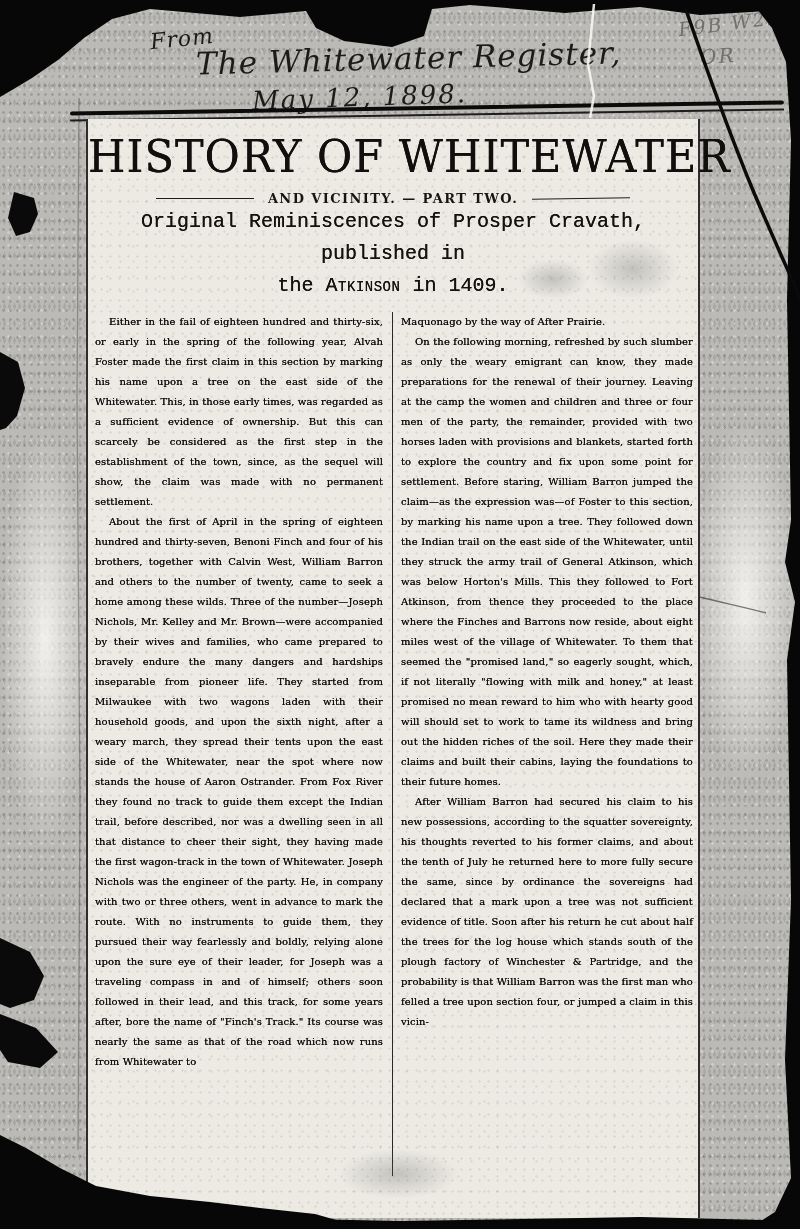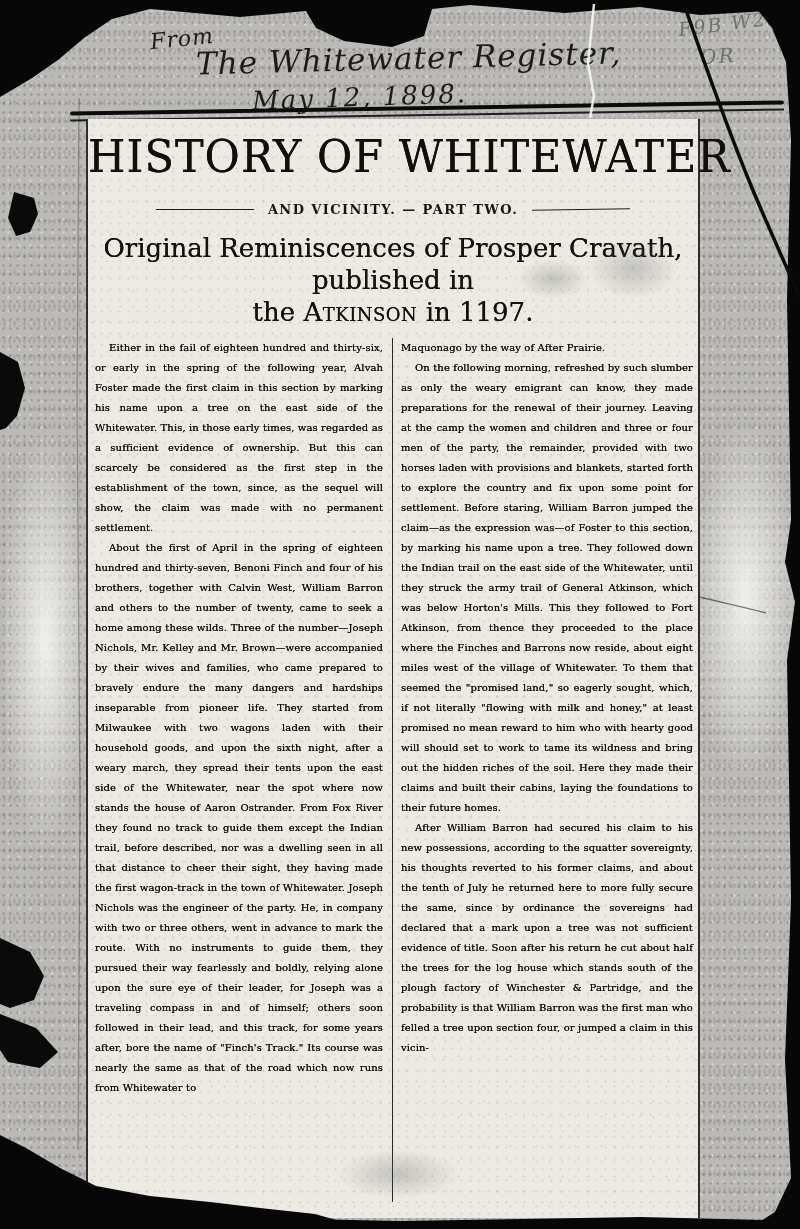--- a/index.html
+++ b/index.html
@@ -57,34 +57,34 @@
   .mast-title{
     margin-top:12px;
     font-size:43px;
     letter-spacing:1px;
     color:#100f0d;
     white-space:nowrap;
     transform:scaleY(1.06);
     text-shadow:0 0 .5px #100f0d;
   }
   .subtitle-row{
-    margin-top:21px;
+    margin-top:10px;
     display:flex;align-items:center;justify-content:center;gap:14px;
   }
   .subtitle-rule{width:98px;height:0;border-top:1.8px solid #1d1c1a;}
   .subtitle-rule.right{transform:rotate(-0.8deg);}
   .mast-subtitle{
     font-size:13px;font-weight:bold;letter-spacing:1.4px;color:#161512;
     white-space:nowrap;
   }
   .article-heading{
-    margin-top:15px;
-    font-size:26px;color:#13120f;
+    font-size:20px;color:#13120f;
     line-height:32px;
     text-shadow:0 0 .4px #13120f;
+    font-family:Liberation Mono, monospace;
   }
   .sc{font-variant:small-caps;letter-spacing:.5px;}
   
   .columns{
     display:flex;
     margin-top:10px;
     padding:0 5px 0 7px;
     height:892px;
     overflow:hidden;
   }
@@ -131,21 +131,21 @@
 
   <div class="masthead">
     <div class="mast-title">HISTORY OF WHITEWATER</div>
     <div class="subtitle-row">
       <span class="subtitle-rule"></span>
       <span class="mast-subtitle">AND VICINITY. — PART TWO.</span>
       <span class="subtitle-rule right"></span>
     </div>
     <div class="article-heading">
       <div>Original Reminiscences of Prosper Cravath, published in</div>
-      <div><span>the </span><span class="sc">Atkinson</span><span> in 1197.</span></div>
+      <div><span>the </span><span class="sc">Atkinson</span><span> in 1409.</span></div>
     </div>
   </div>
 
   <div class="columns">
     <div class="col col-left">
       <p class="indent">Either in the fail of eighteen hundred and thirty-six, or early in the spring of the following year, Alvah Foster made the first claim in this section by marking his name upon a tree on the east side of the Whitewater. This, in those early times, was regarded as a sufficient evidence of ownership. But this can scarcely be considered as the first step in the establishment of the town, since, as the sequel will show, the claim was made with no permanent settlement.</p>
       <p class="indent">About the first of April in the spring of eighteen hundred and thirty-seven, Benoni Finch and four of his brothers, together with Calvin West, William Barron and others to the number of twenty, came to seek a home among these wilds. Three of the number—Joseph Nichols, Mr. Kelley and Mr. Brown—were accompanied by their wives and families, who came prepared to bravely endure the many dangers and hardships inseparable from pioneer life. They started from Milwaukee with two wagons laden with their household goods, and upon the sixth night, after a weary march, they spread their tents upon the east side of the Whitewater, near the spot where now stands the house of Aaron Ostrander. From Fox River they found no track to guide them except the Indian trail, before described, nor was a dwelling seen in all that distance to cheer their sight, they having made the first wagon-track in the town of Whitewater. Joseph Nichols was the engineer of the party. He, in company with two or three others, went in advance to mark the route. With no instruments to guide them, they pursued their way fearlessly and boldly, relying alone upon the sure eye of their leader, for Joseph was a traveling compass in and of himself; others soon followed in their lead, and this track, for some years after, bore the name of "Finch's Track." Its course was nearly the same as that of the road which now runs from Whitewater to</p>
     </div>
     <div class="col-divider"></div>
     <div class="col col-right">

